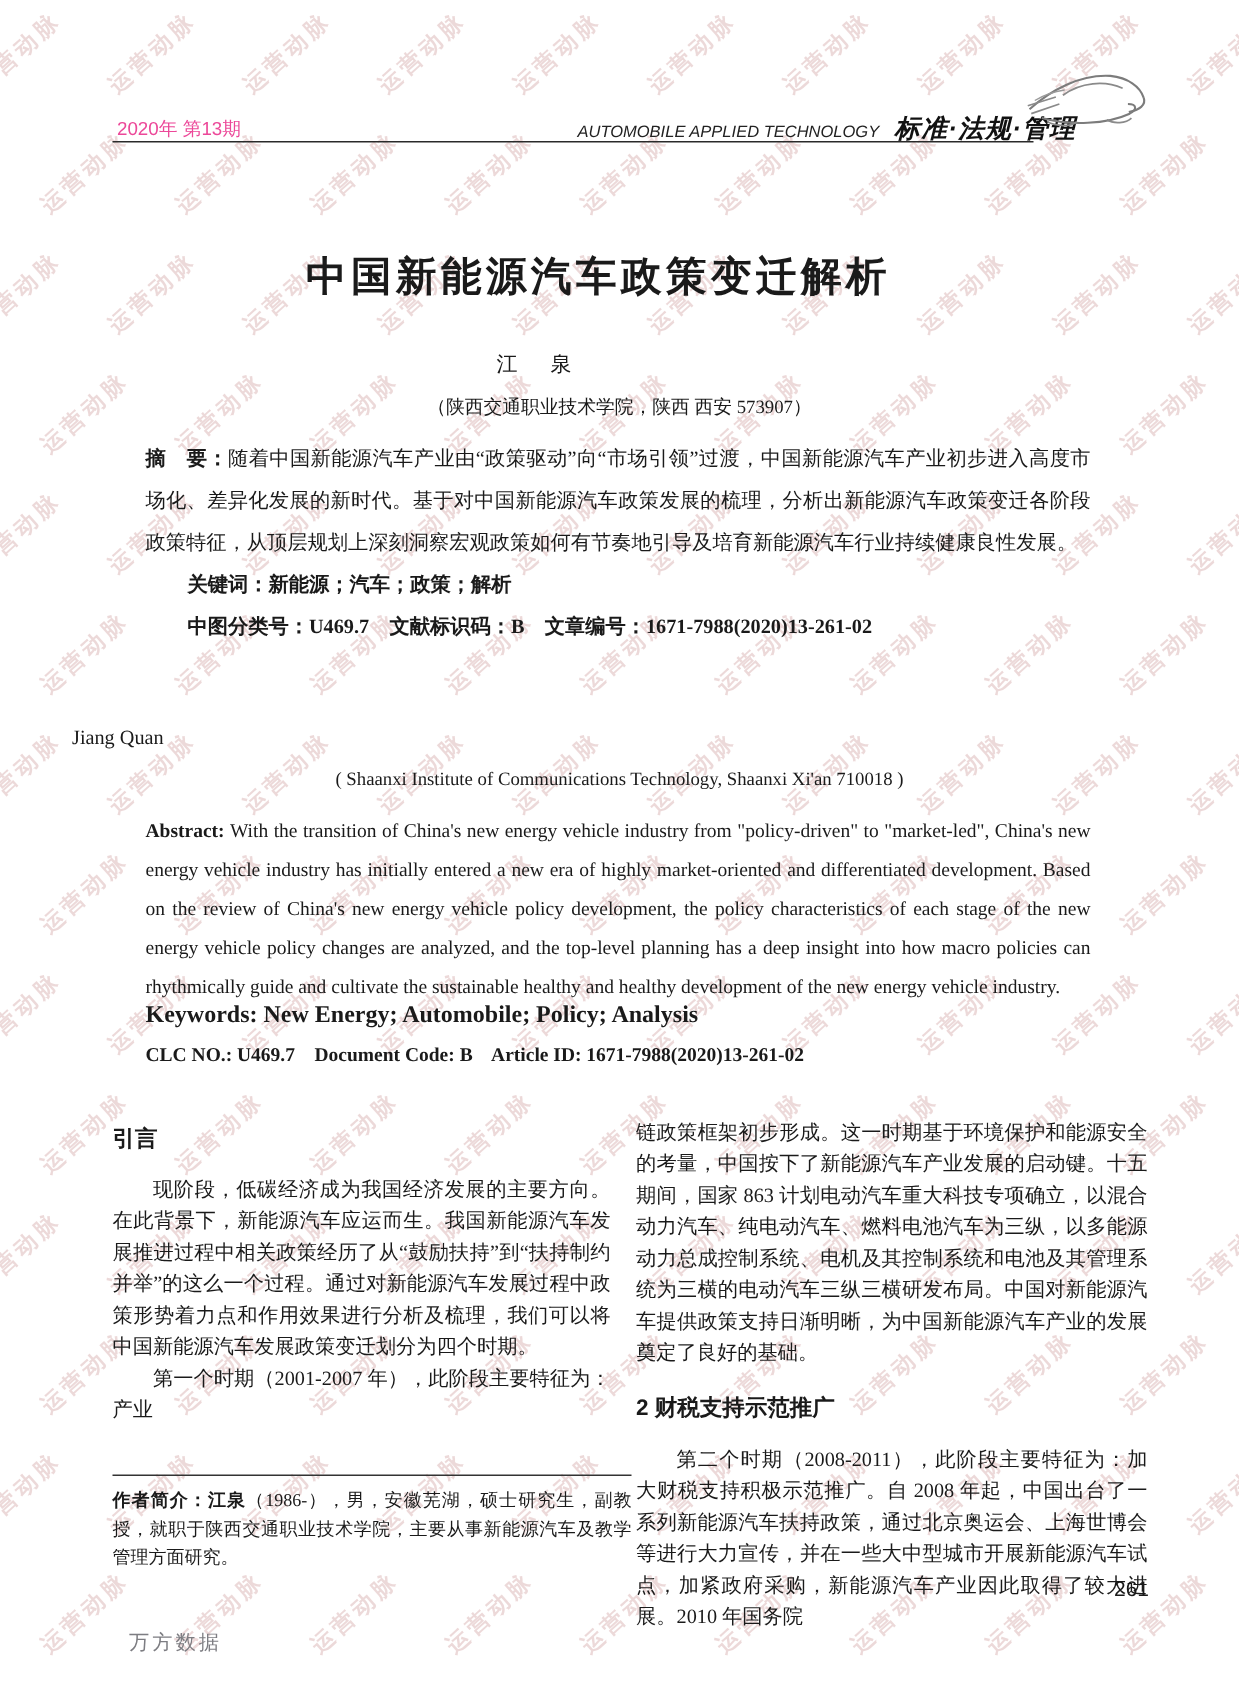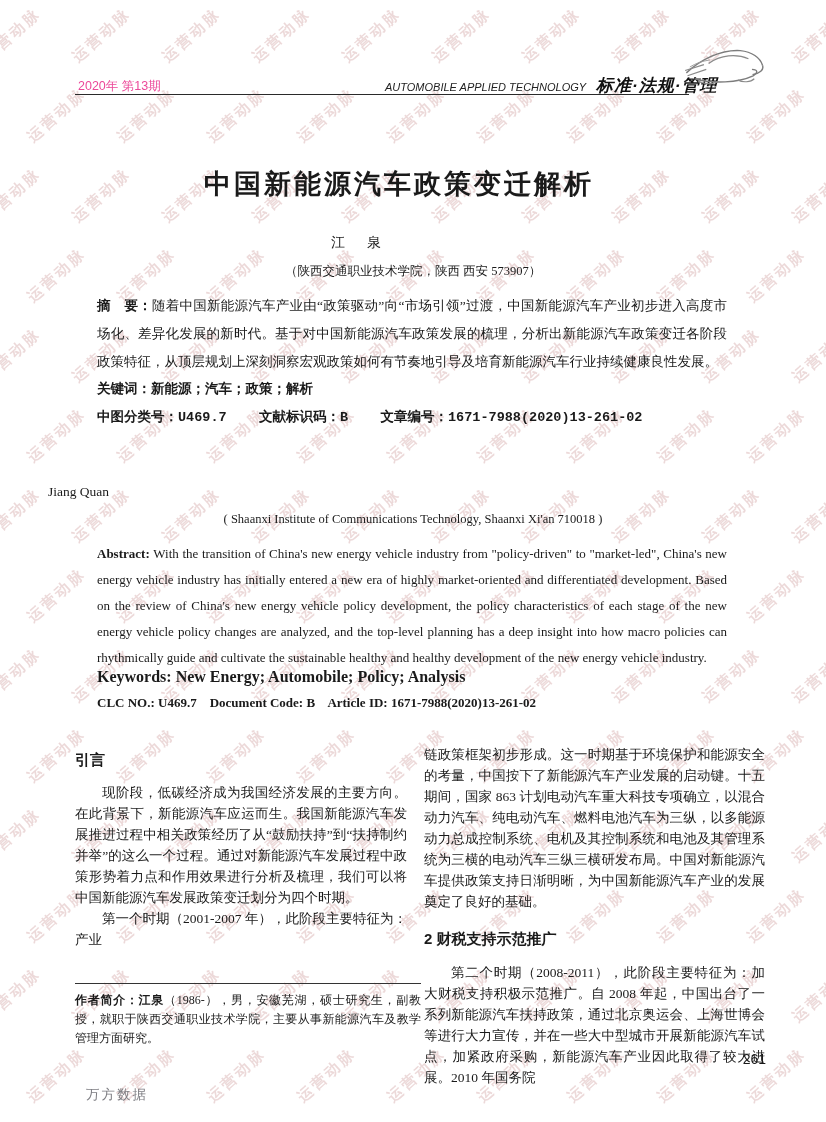--- a/index.html
+++ b/index.html
@@ -33,21 +33,21 @@
     font-weight:bold; font-size:14.5px; font-family:"Liberation Sans", sans-serif; letter-spacing:0.5px; }
   .title-zh { position:absolute; left:0; top:166px; width:798px; text-align:center;
     font-weight:bold; font-size:27px; letter-spacing:3px;
     font-family:"Liberation Sans", sans-serif; }
   .author-zh { position:absolute; left:0; top:234px; width:716px; text-align:center;
     font-size:14px; letter-spacing:4px; }
   .affil-zh { position:absolute; left:0; top:263px; width:826px; text-align:center; font-size:12.5px; }
   .abs-zh { position:absolute; left:97px; top:292px; width:630px;
     font-size:13.5px; line-height:28px; text-align:justify; }
   .abs-zh b { font-family:"Liberation Sans", sans-serif; }
-  .kw-zh, .clc-zh { font-weight:bold; font-family:Liberation Mono, monospace; }
+  .kw-zh, .clc-zh { font-weight:bold; font-family:Liberation Serif, serif;margin-left:28px; }
   .prewrap { white-space:pre-wrap; }
   .title-en { position:absolute; left:0; top:446px; width:826px; text-align:center;
     font-weight:bold; font-size:16px; }
   .author-en { position:absolute; left:0; top:484px; width:734px; text-align:left; font-size:13.5px;padding-left:48px; }
   .affil-en { position:absolute; left:0; top:512px; width:826px; text-align:center; font-size:12.5px; }
   .abs-en { position:absolute; left:97px; top:541px; width:630px;
     font-size:13px; line-height:26px; text-align:justify; }
   .kw-en { position:absolute; left:97px; top:668px; width:630px; font-size:16px; font-weight:bold; }
   .ids-en { position:absolute; left:97px; top:695px; width:630px; font-size:13px; font-weight:bold; }
   

